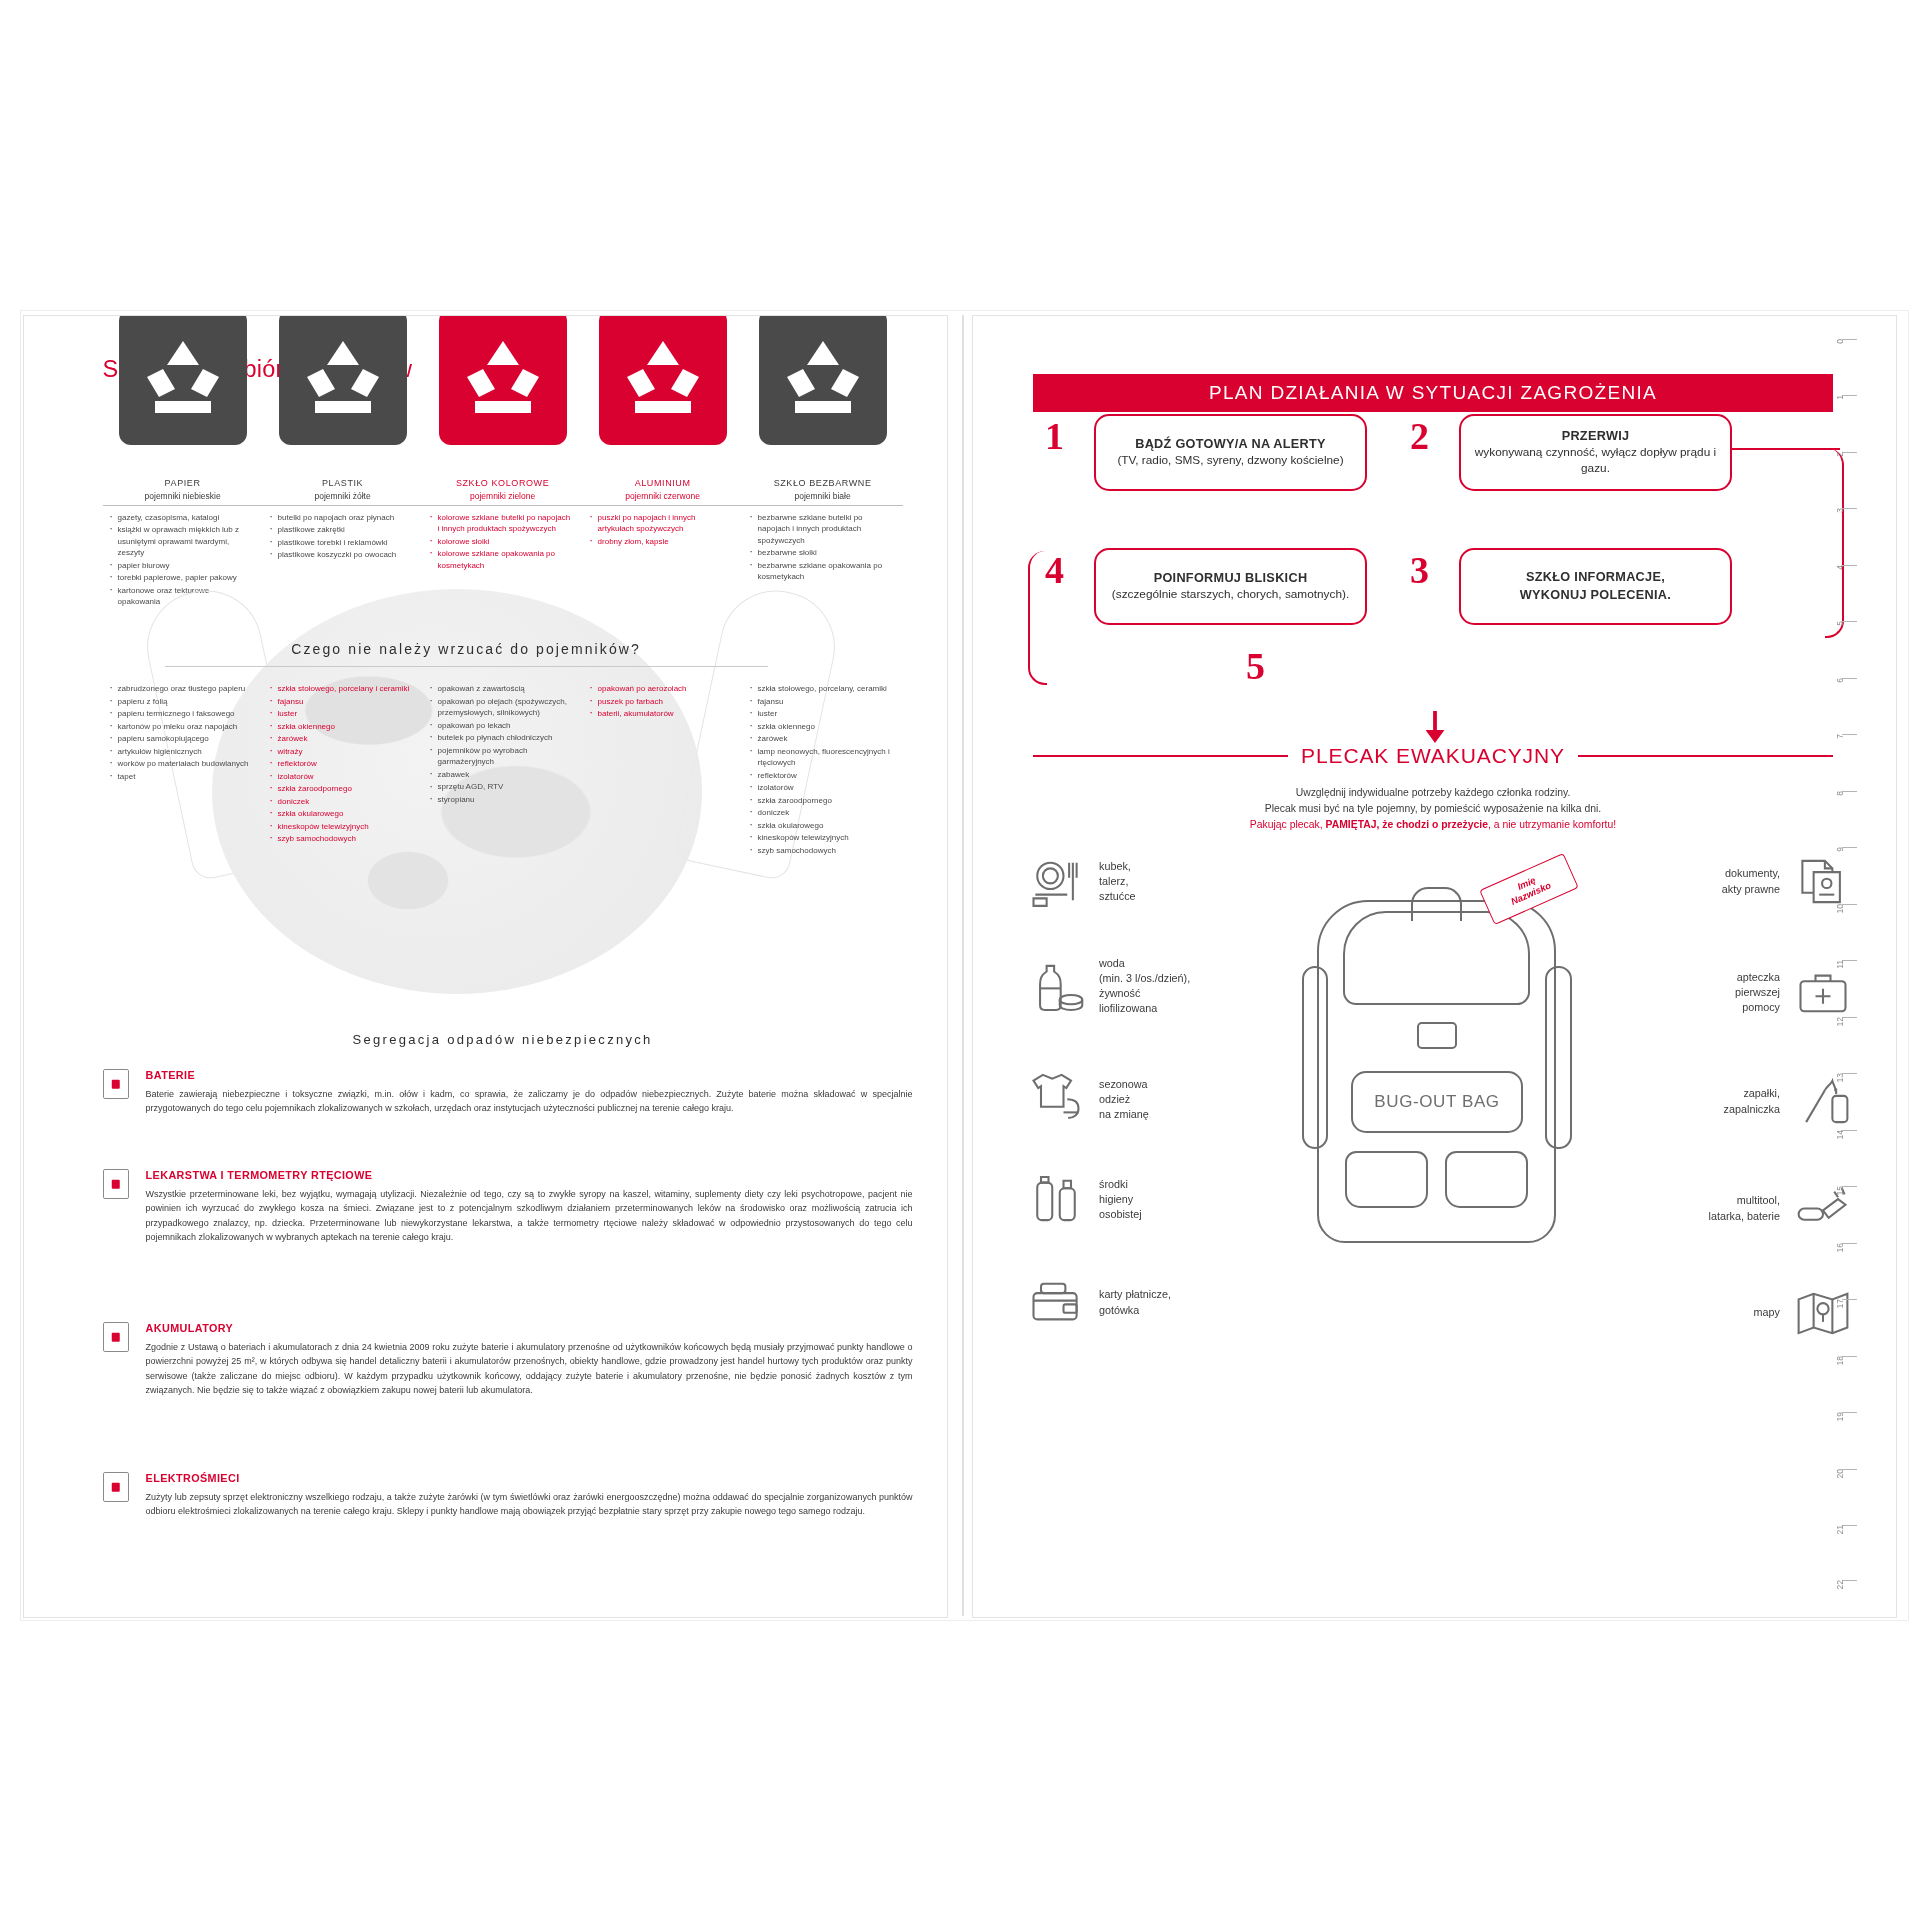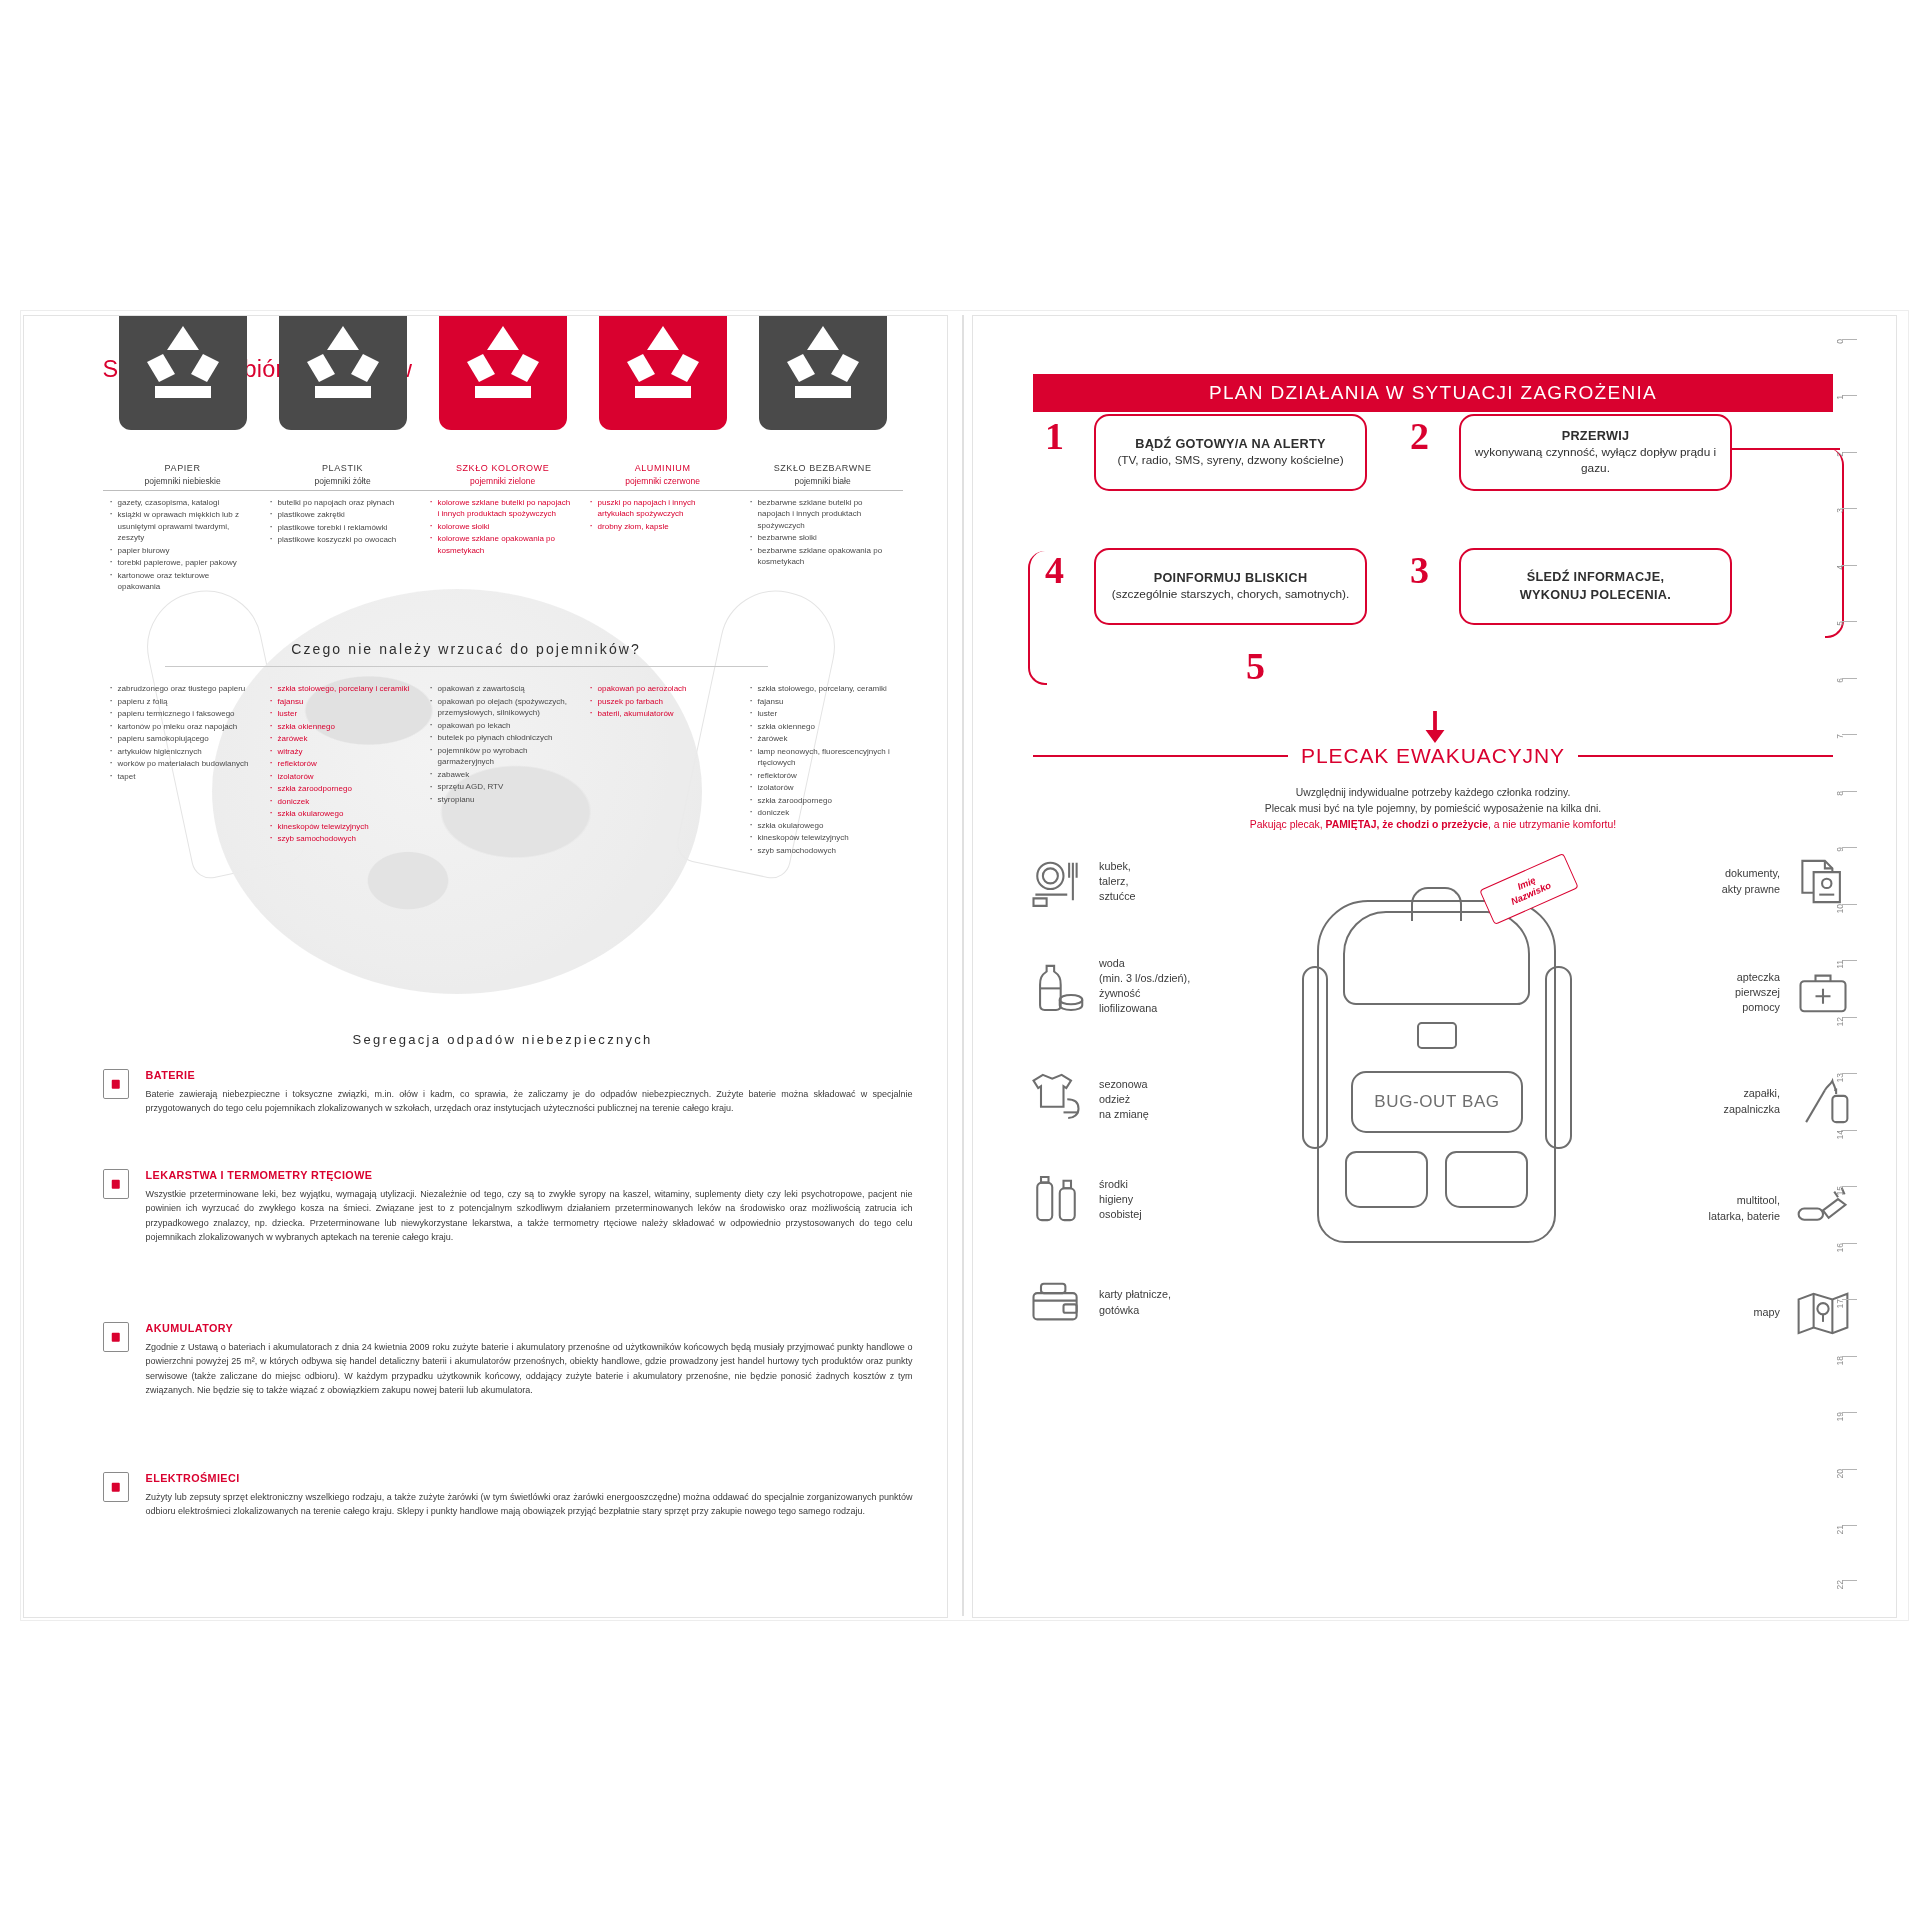--- a/index.html
+++ b/index.html
@@ -5,21 +5,21 @@
   html,body{margin:0;padding:0;background:#ffffff;}
   body{width:1928px;height:1928px;font-family:"Liberation Sans",sans-serif;color:#3b3b3b;}
   .page{position:absolute;left:0;top:0;width:1928px;height:1928px;background:#fff;}
   .sheet{position:absolute;left:21px;top:311px;width:1887px;height:1309px;background:#fff;box-shadow:0 0 0 0.9px #ececec;}
   .left-page{position:absolute;left:22.6px;top:315px;width:923px;height:1301px;border:0.9px solid #e3e3e3;background:#fff;overflow:hidden;}
   .right-page{position:absolute;left:972px;top:315px;width:923px;height:1301px;border:0.9px solid #e3e3e3;background:#fff;overflow:hidden;}
   .spine{position:absolute;left:962px;top:315px;width:1.9px;height:1301px;background:#e0e0e0;}
   .h1-left{position:absolute;left:79px;top:40px;font-size:23.5px;color:#d9012f;letter-spacing:0.2px;}
 
   
-  .bins{position:absolute;left:79px;top:85px;width:800px;display:flex;}
+  .bins{position:absolute;left:79px;top:100px;width:800px;display:flex;}
   .bin-col{width:160px;}
   .bin-icon{height:53px;display:flex;align-items:flex-end;justify-content:center;}
   .bin-title{text-align:center;font-size:9px;letter-spacing:0.6px;margin-top:9.4px;}
   .bin-sub{text-align:center;font-size:8.5px;margin-top:2.8px;padding-bottom:3.8px;border-bottom:0.9px solid #bdbdbd;}
   .bin-list{list-style:none;margin:5.6px 0 0 0;padding:0 9.4px 0 7.5px;font-size:8px;line-height:1.45;}
   .bin-list li{position:relative;padding-left:7.5px;margin-bottom:0.9px;}
   .bin-list li:before{content:"\00b7";position:absolute;left:0;top:-0.9px;font-weight:bold;}
   .c-red{color:#d9012f;}
   .c-gray{color:#4a4a4a;}
 
@@ -341,21 +341,21 @@
     </div>
 
     <div class="num" style="left:72px;top:232px;">4</div>
     <div class="step" style="left:121px;top:232px;width:273px;height:77px;">
       <b>POINFORMUJ BLISKICH</b>
       <span>(szczególnie starszych, chorych, samotnych).</span>
     </div>
 
     <div class="num" style="left:437px;top:232px;">3</div>
     <div class="step" style="left:486px;top:232px;width:273px;height:77px;">
-      <b>ŚLEDŹ INFORMACJE,</b>
+      <b>SZKŁO INFORMACJE,</b>
       <b>WYKONUJ POLECENIA.</b>
     </div>
 
     <div class="num" style="left:273px;top:328px;">5</div>
 
     <svg style="position:absolute;left:443px;top:395px;width:38px;height:34px;" viewBox="0 0 40 36">
       <path d="M18 0h4v20h8l-10 14L10 20h8z" fill="#d9012f"></path>
     </svg>
 
     <div class="plecak-head">

